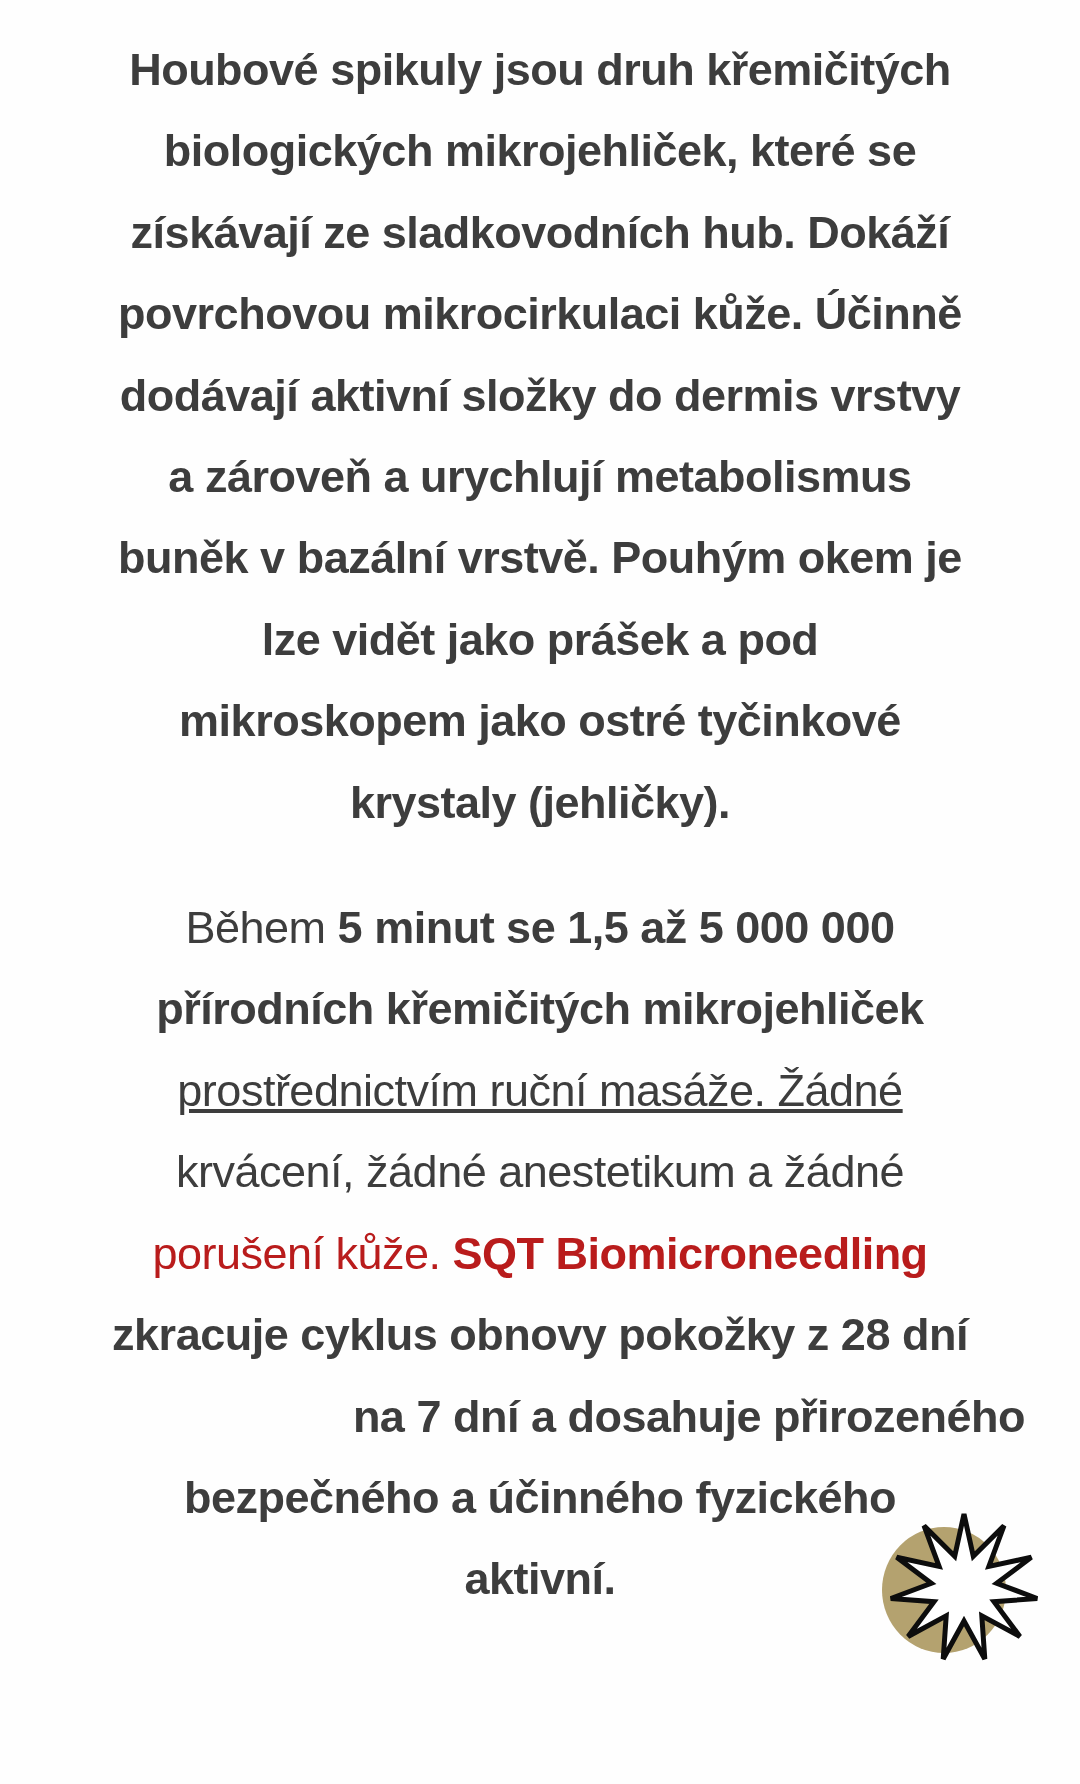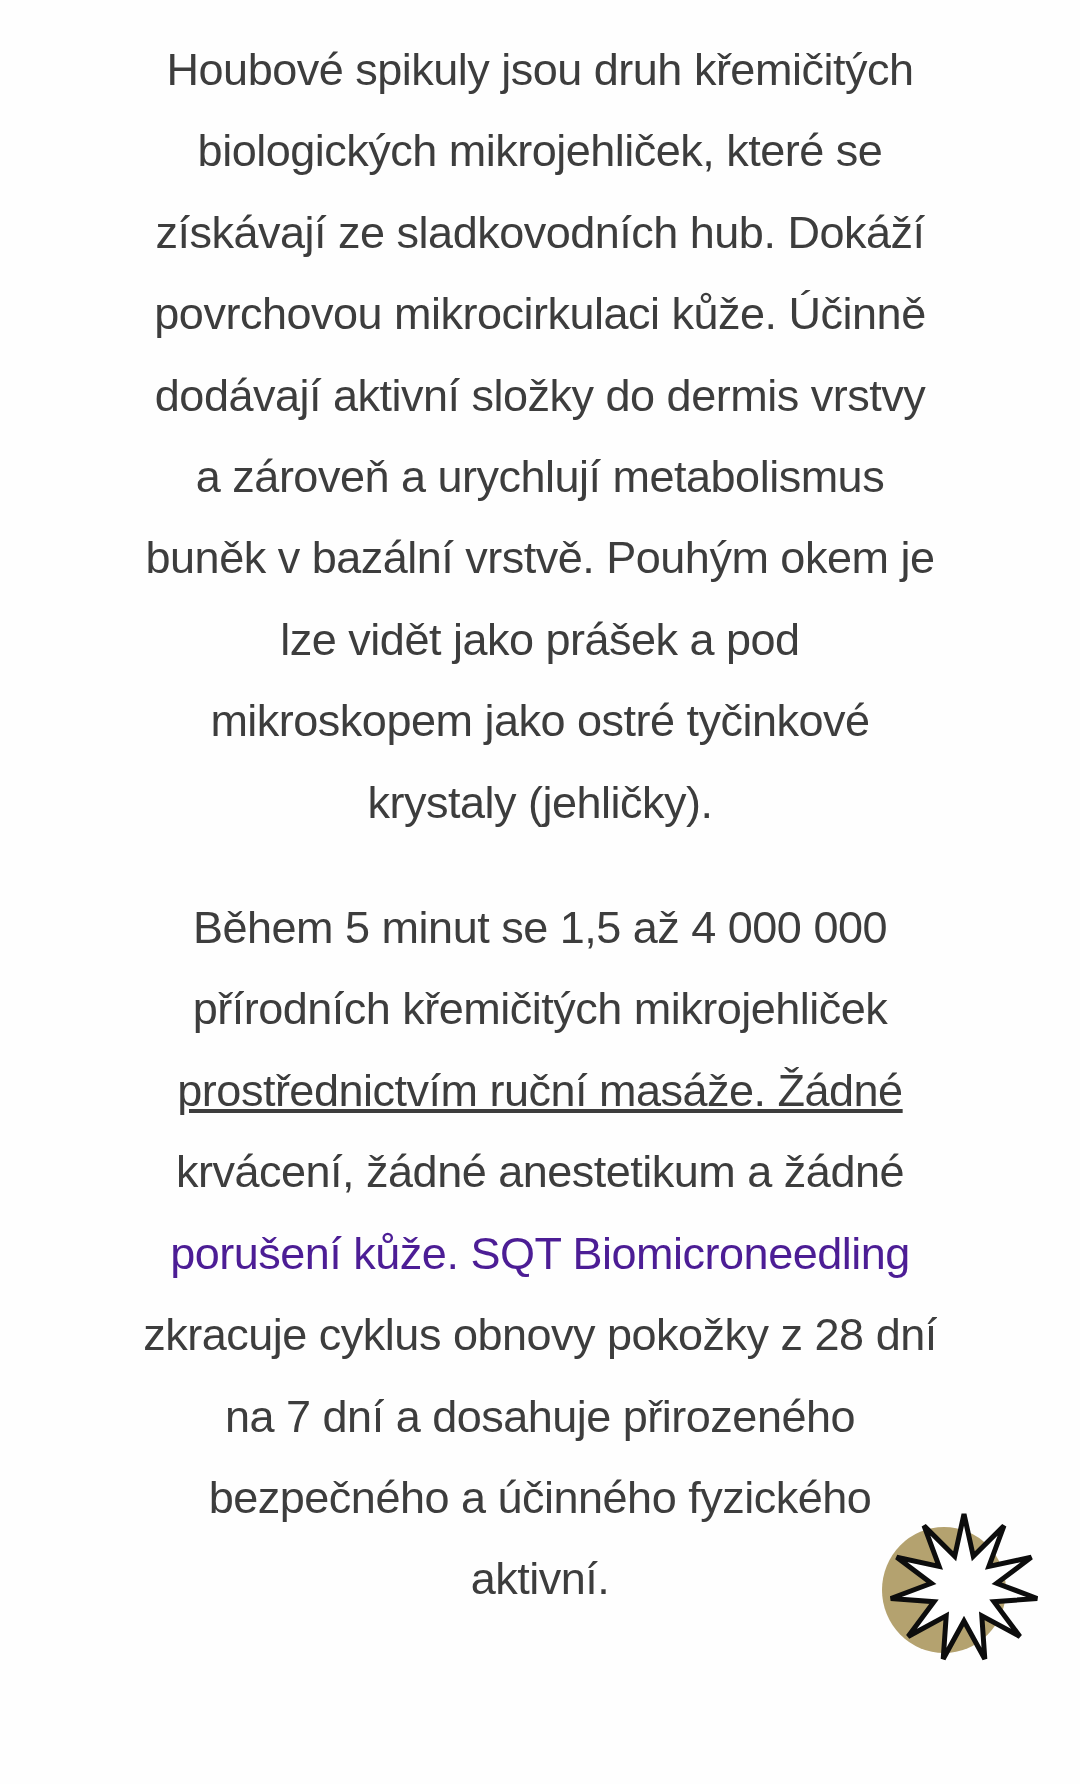--- a/index.html
+++ b/index.html
@@ -32,21 +32,21 @@
   .line {
     font-size: 45px;
     line-height: 81.4px;
     font-weight: 400;
     letter-spacing: -0.5px;
     color: #3d3d3d;
     text-align: center;
     white-space: nowrap;
   }
   .line .b {
-    font-weight: 400;
+    font-weight: 700;
   }
   .badge {
     position: absolute;
     left: 870px;
     top: 1495px;
     width: 190px;
     height: 190px;
     pointer-events: none;
   }
   .badge svg {
@@ -64,27 +64,27 @@
         <div class="line" style="color: rgb(61, 61, 61);"><span class="seg b">získávají ze sladkovodních hub. Dokáží</span></div>
         <div class="line" style="color: rgb(61, 61, 61);"><span class="seg b">povrchovou mikrocirkulaci kůže. Účinně</span></div>
         <div class="line" style="color: rgb(61, 61, 61);"><span class="seg b">dodávají aktivní složky do dermis vrstvy</span></div>
         <div class="line" style="color: rgb(61, 61, 61);"><span class="seg b">a zároveň a urychlují metabolismus</span></div>
         <div class="line" style="color: rgb(61, 61, 61);"><span class="seg b">buněk v bazální vrstvě. Pouhým okem je</span></div>
         <div class="line" style="color: rgb(61, 61, 61);"><span class="seg b">lze vidět jako prášek a pod</span></div>
         <div class="line" style="color: rgb(61, 61, 61);"><span class="seg b">mikroskopem jako ostré tyčinkové</span></div>
         <div class="line" style="color: rgb(61, 61, 61);"><span class="seg b">krystaly (jehličky).</span></div>
       </div>
       <div class="para">
-        <div class="line" style="color: rgb(61, 61, 61);"><span class="seg">Během </span><span class="seg b">5 minut se 1,5 až 4 000 000</span></div>
+        <div class="line" style="color: rgb(61, 61, 61);"><span class="seg">Během </span><span class="seg b">5 minut se 1,5 až 5 000 000</span></div>
         <div class="line" style="color: rgb(61, 61, 61);"><span class="seg b">přírodních křemičitých mikrojehliček</span></div>
         <div class="line" style="color: rgb(61, 61, 61); text-decoration: underline;"><span class="seg">prostřednictvím ruční masáže. Žádné</span></div>
         <div class="line" style="color: rgb(61, 61, 61);"><span class="seg">krvácení, žádné anestetikum a žádné</span></div>
-        <div class="line" style="color: #4c1d95;"><span class="seg">porušení kůže. </span><span class="seg b">SQT Biomicroneedling</span></div>
+        <div class="line" style="color: #b91c1c;"><span class="seg">porušení kůže. </span><span class="seg b">SQT Biomicroneedling</span></div>
         <div class="line" style="color: rgb(61, 61, 61);"><span class="seg b">zkracuje cyklus obnovy pokožky z 28 dní</span></div>
-        <div class="line" style="color: rgb(61, 61, 61);"><span class="seg b">na 7 dní a dosahuje přirozeného</span></div>
+        <div class="line" style="color: rgb(61, 61, 61); text-align: right;"><span class="seg b">na 7 dní a dosahuje přirozeného</span></div>
         <div class="line" style="color: rgb(61, 61, 61);"><span class="seg b">bezpečného a účinného fyzického</span></div>
         <div class="line" style="color: rgb(61, 61, 61);"><span class="seg b">aktivní.</span></div>
       </div>
     </section>
 
   <div class="badge">
     <svg width="190" height="190" viewBox="0 0 190 190" xmlns="http://www.w3.org/2000/svg">
       <ellipse id="badge-circle" cx="74" cy="95" rx="62" ry="63" fill="#b4a26f"></ellipse>
       <polygon id="star-polygon" stroke-width="5" stroke-linejoin="miter" fill="#ffffff" points="94.0,19.0 103.3,61.3 134.0,30.7 118.9,71.4 161.3,62.3 126.7,88.3 167.2,103.5 124.0,106.7 149.9,141.5 111.8,120.8 114.8,164.0 94.0,126.0 73.2,164.0 76.2,120.8 38.1,141.5 64.0,106.7 20.8,103.5 61.3,88.3 26.7,62.3 69.1,71.4 54.0,30.7 84.7,61.3" stroke="#0d0d0d"></polygon>
     </svg>

